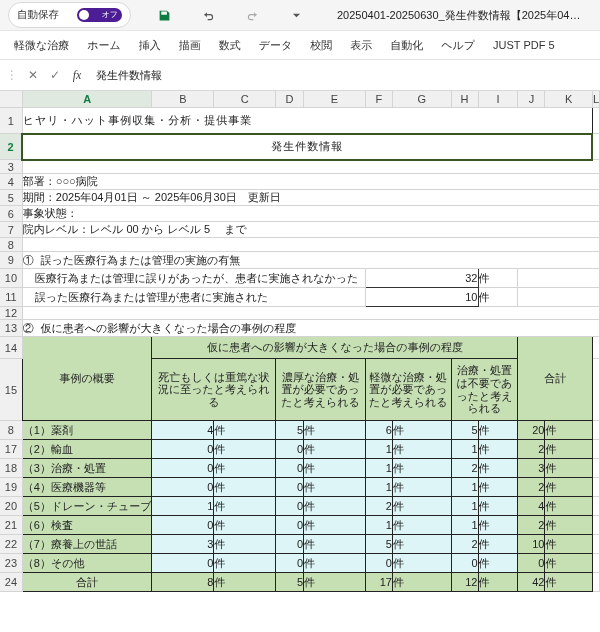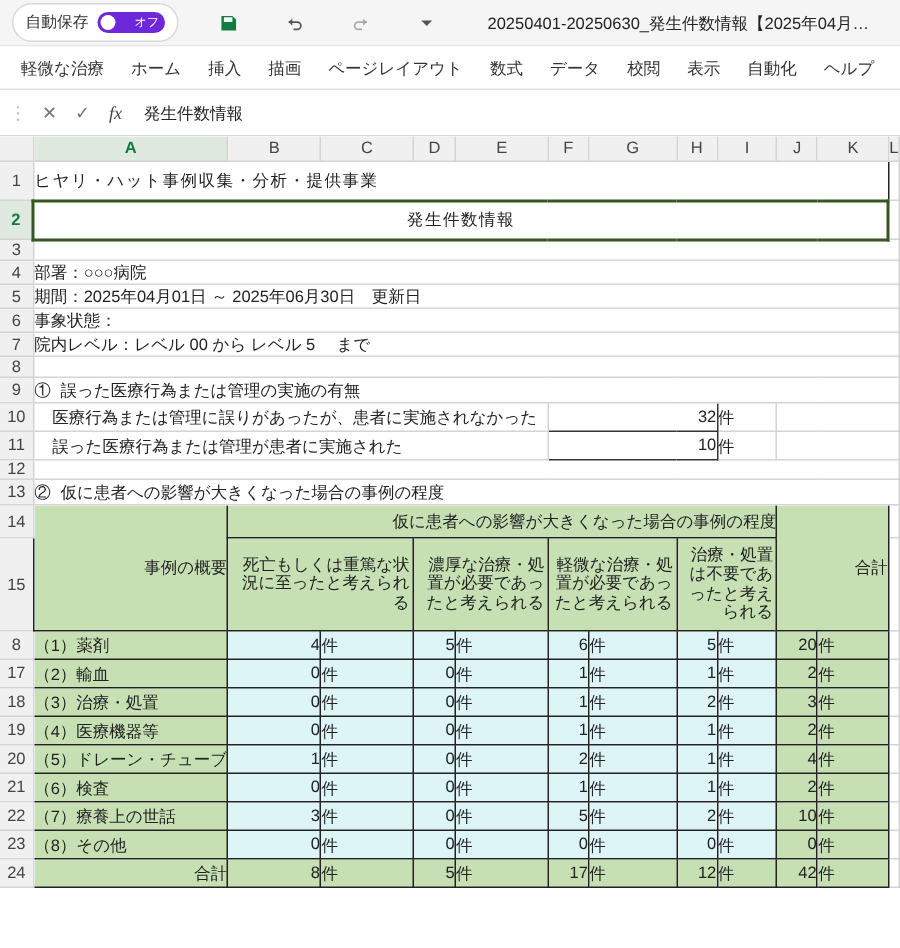--- a/index.html
+++ b/index.html
@@ -15,22 +15,22 @@
     height:30px;background:#f5f5f5;border-bottom:1px solid #e6e6e6;
     display:flex;align-items:center;padding:0 8px;gap:22px;
   }
   .autosave{
     display:flex;align-items:center;gap:6px;
     background:#ffffff;border:1px solid #d9d9d9;border-radius:13px;
     padding:2px 8px 2px 8px;height:20px;
   }
   .autosave .lbl{font-size:10.5px;color:#333;}
   .toggle{
-    width:45px;height:14px;border-radius:8px;background:#6d28d9;
-    position:relative;display:inline-block;
+    width:45px;height:14px;border-radius:8px;background:#4c1d95;
+    position:relative;display:inline-block;margin-left:12px;
   }
   .toggle .knob{
     position:absolute;left:2px;top:2px;width:10px;height:10px;border-radius:50%;
     background:#fff;
   }
   .toggle .off{
     position:absolute;right:4px;top:0px;color:#fff;font-size:8px;line-height:14px;
   }
   .tb-icon{
     width:22px;height:22px;display:flex;align-items:center;justify-content:center;
@@ -81,21 +81,21 @@
     border-right:1px solid #c9c9c9;border-bottom:1px solid #b9b9b9;
   }
   .colhdr td.sel{background:#dfe9df;color:#107c41;font-weight:bold;}
   .rowhdr{
     background:#f0f0f0;text-align:center;color:#444;font-size:10.5px;width:22px;
     border-right:1px solid #b9b9b9;border-bottom:1px solid #c9c9c9;
   }
   .rowhdr.sel{background:#dfe9df;color:#107c41;font-weight:bold;}
   .cell{background:#fff;}
   .pad{padding:0 3px;}
-  .ctr{text-align:right;}
+  .ctr{text-align:center;}
   .b{font-weight:bold;font-family:Liberation Mono, monospace;}
   .green{background:#c6e0b4;}
   .cyan{background:#ddf5f7;}
   .bx{border:1px solid #333 !important;}
   .thickbox{border:2px solid #375623 !important;}
   .title-cell{
     font-size:17px;font-weight:bold;text-align:left;letter-spacing:1px;
     font-family:"Liberation Sans","DejaVu Sans",sans-serif;
   }
   .subtitle-cell{
@@ -139,21 +139,20 @@
       </svg>
   </div>
   <div class="docname">20250401-20250630_発生件数情報【2025年04月版】(1) • このPCに保存済み</div>
 </div>
 
 <div class="ribbon">
   <div class="rtab">軽微な治療</div>
   <div class="rtab">ホーム</div>
   <div class="rtab">挿入</div>
   <div class="rtab">描画</div>
-  <div class="rtab">ページレイアウト</div>
   <div class="rtab">数式</div>
   <div class="rtab">データ</div>
   <div class="rtab">校閲</div>
   <div class="rtab">表示</div>
   <div class="rtab">自動化</div>
   <div class="rtab">ヘルプ</div>
   <div class="rtab">JUST PDF 5</div>
 
 </div>
 

